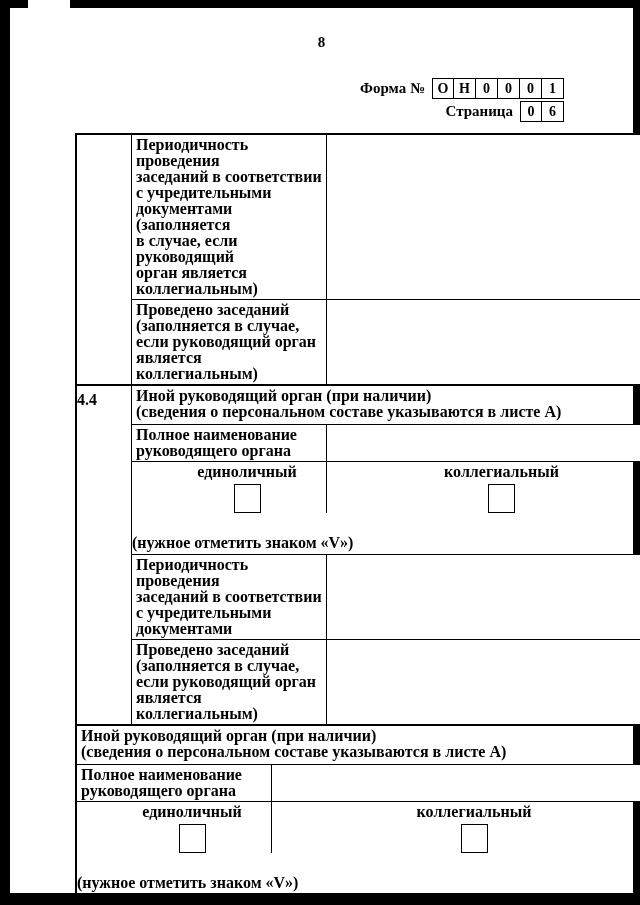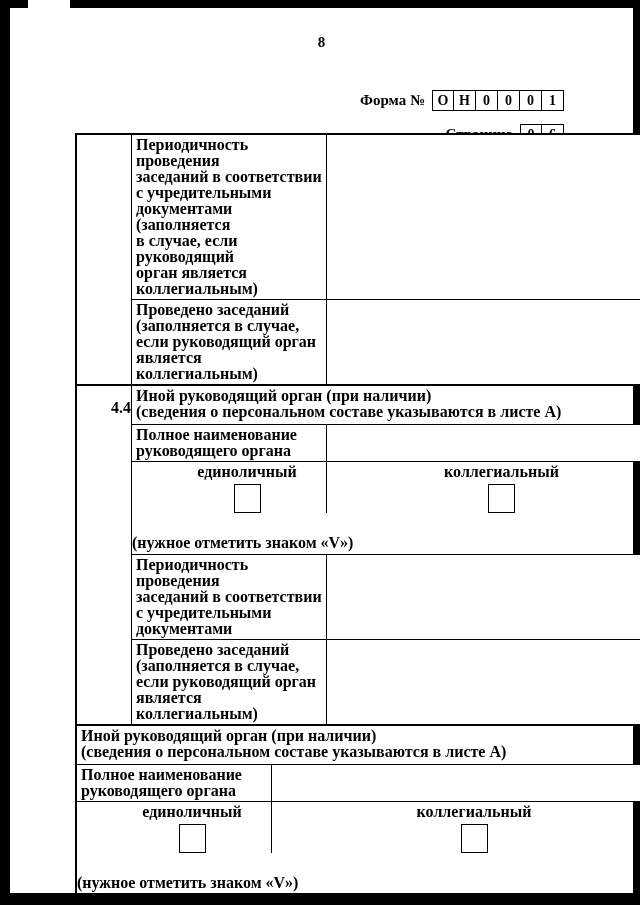--- a/index.html
+++ b/index.html
@@ -19,43 +19,43 @@
   .scan-gap { position:absolute; left:18px; top:-8px; width:42px; height:8px; background:#fff; }
 
   .page-number {
     position:absolute; top:26px; left:0; right:0;
     text-align:center; font-size:15px; font-weight:bold;
   }
 
   .code-row {
     position:absolute; right:69px;
     display:flex; align-items:center; gap:7px;
-    font-size:15px; font-weight:bold;margin-top:12px;
+    font-size:15px; font-weight:bold;
   }
   .form-row { top:70px; }
-  .pagecode-row { top:104px;text-decoration:underline; }
+  .pagecode-row { top:93px; }
   .cells { display:flex; }
   .cell {
     width:22px; height:21px;
     border:1.5px solid #000;
     display:flex; align-items:center; justify-content:center;
     font-size:14px; font-weight:bold;
   }
   .cell + .cell { border-left:none; }
 
   .tbl {
     position:absolute; left:65px; top:125px; width:581px;
     border:2px solid #000;
     font-size:16px; font-weight:bold; line-height:16px;
   }
   .section { display:flex; }
   .section + .section { border-top:2px solid #000; }
   .numcol {
     flex:0 0 55px; border-right:1.5px solid #000;
-    text-align:right; padding-top:14px;
+    text-align:left; padding-top:6px;
   }
   .content { flex:1; display:flex; flex-direction:column; min-width:0; }
   .row { display:flex; }
   .row + .row { border-top:1.5px solid #000;gap:20px; }
   .lbl {
     flex:0 0 195px; border-right:1.5px solid #000;
     padding:2px 3px 2px 4px; white-space:pre-line;
   }
   .val { flex:1; background:#fff; }
   .merged { flex:1; padding:2px 4px; white-space:pre-line; }

